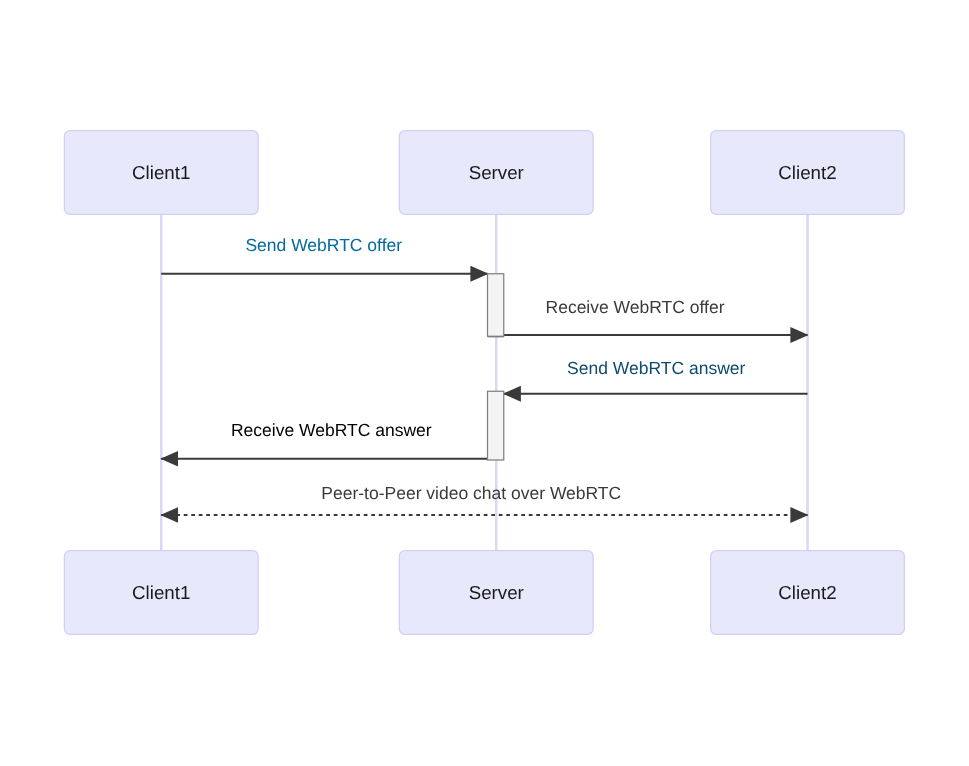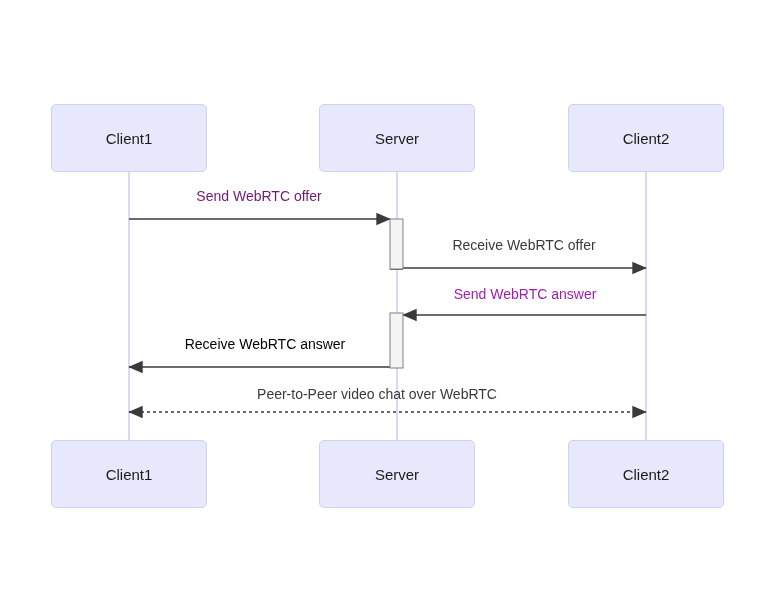--- a/index.html
+++ b/index.html
@@ -103,20 +103,20 @@
         <span class="participant-label" style="color: rgb(26, 26, 26);">Client1</span>
       </div>
       <div class="participant-box" style="left: 319px; top: 440px; width: 156px; height: 68px; background: rgb(232, 232, 252); border-color: rgb(208, 208, 245);">
         <span class="participant-label" style="color: rgb(26, 26, 26);">Server</span>
       </div>
       <div class="participant-box" style="left: 568px; top: 440px; width: 156px; height: 68px; background: rgb(232, 232, 252); border-color: rgb(208, 208, 245);">
         <span class="participant-label" style="color: rgb(26, 26, 26);">Client2</span>
       </div>
     </div>
   <div id="labels">
-      <div class="msg-label" style="left: 259px; top: 203px; transform: translate(-50%, -100%); color: #701a75;">Send WebRTC offer</div>
-      <div class="msg-label" style="left: 524px; top: 252px; transform: translate(-50%, -100%); color: rgb(58, 58, 58);">Receive WebRTC offer</div>
-      <div class="msg-label" style="left: 525px; top: 301px; transform: translate(-50%, -100%); color: #a21caf;">Send WebRTC answer</div>
+      <div class="msg-label" style="left: 259px; top: 203px; transform: translate(-50%, -100%); color: #0369a1;">Send WebRTC offer</div>
+      <div class="msg-label" style="left: 508px; top: 252px; transform: translate(-50%, -100%); color: rgb(58, 58, 58);">Receive WebRTC offer</div>
+      <div class="msg-label" style="left: 525px; top: 301px; transform: translate(-50%, -100%); color: #0c4a6e;">Send WebRTC answer</div>
       <div class="msg-label" style="left: 265px; top: 351px; transform: translate(-50%, -100%); color: #000000;">Receive WebRTC answer</div>
       <div class="msg-label" style="left: 377px; top: 401px; transform: translate(-50%, -100%); color: rgb(58, 58, 58);">Peer-to-Peer video chat over WebRTC</div>
     </div>
 
 </div>
 
 </body></html>

